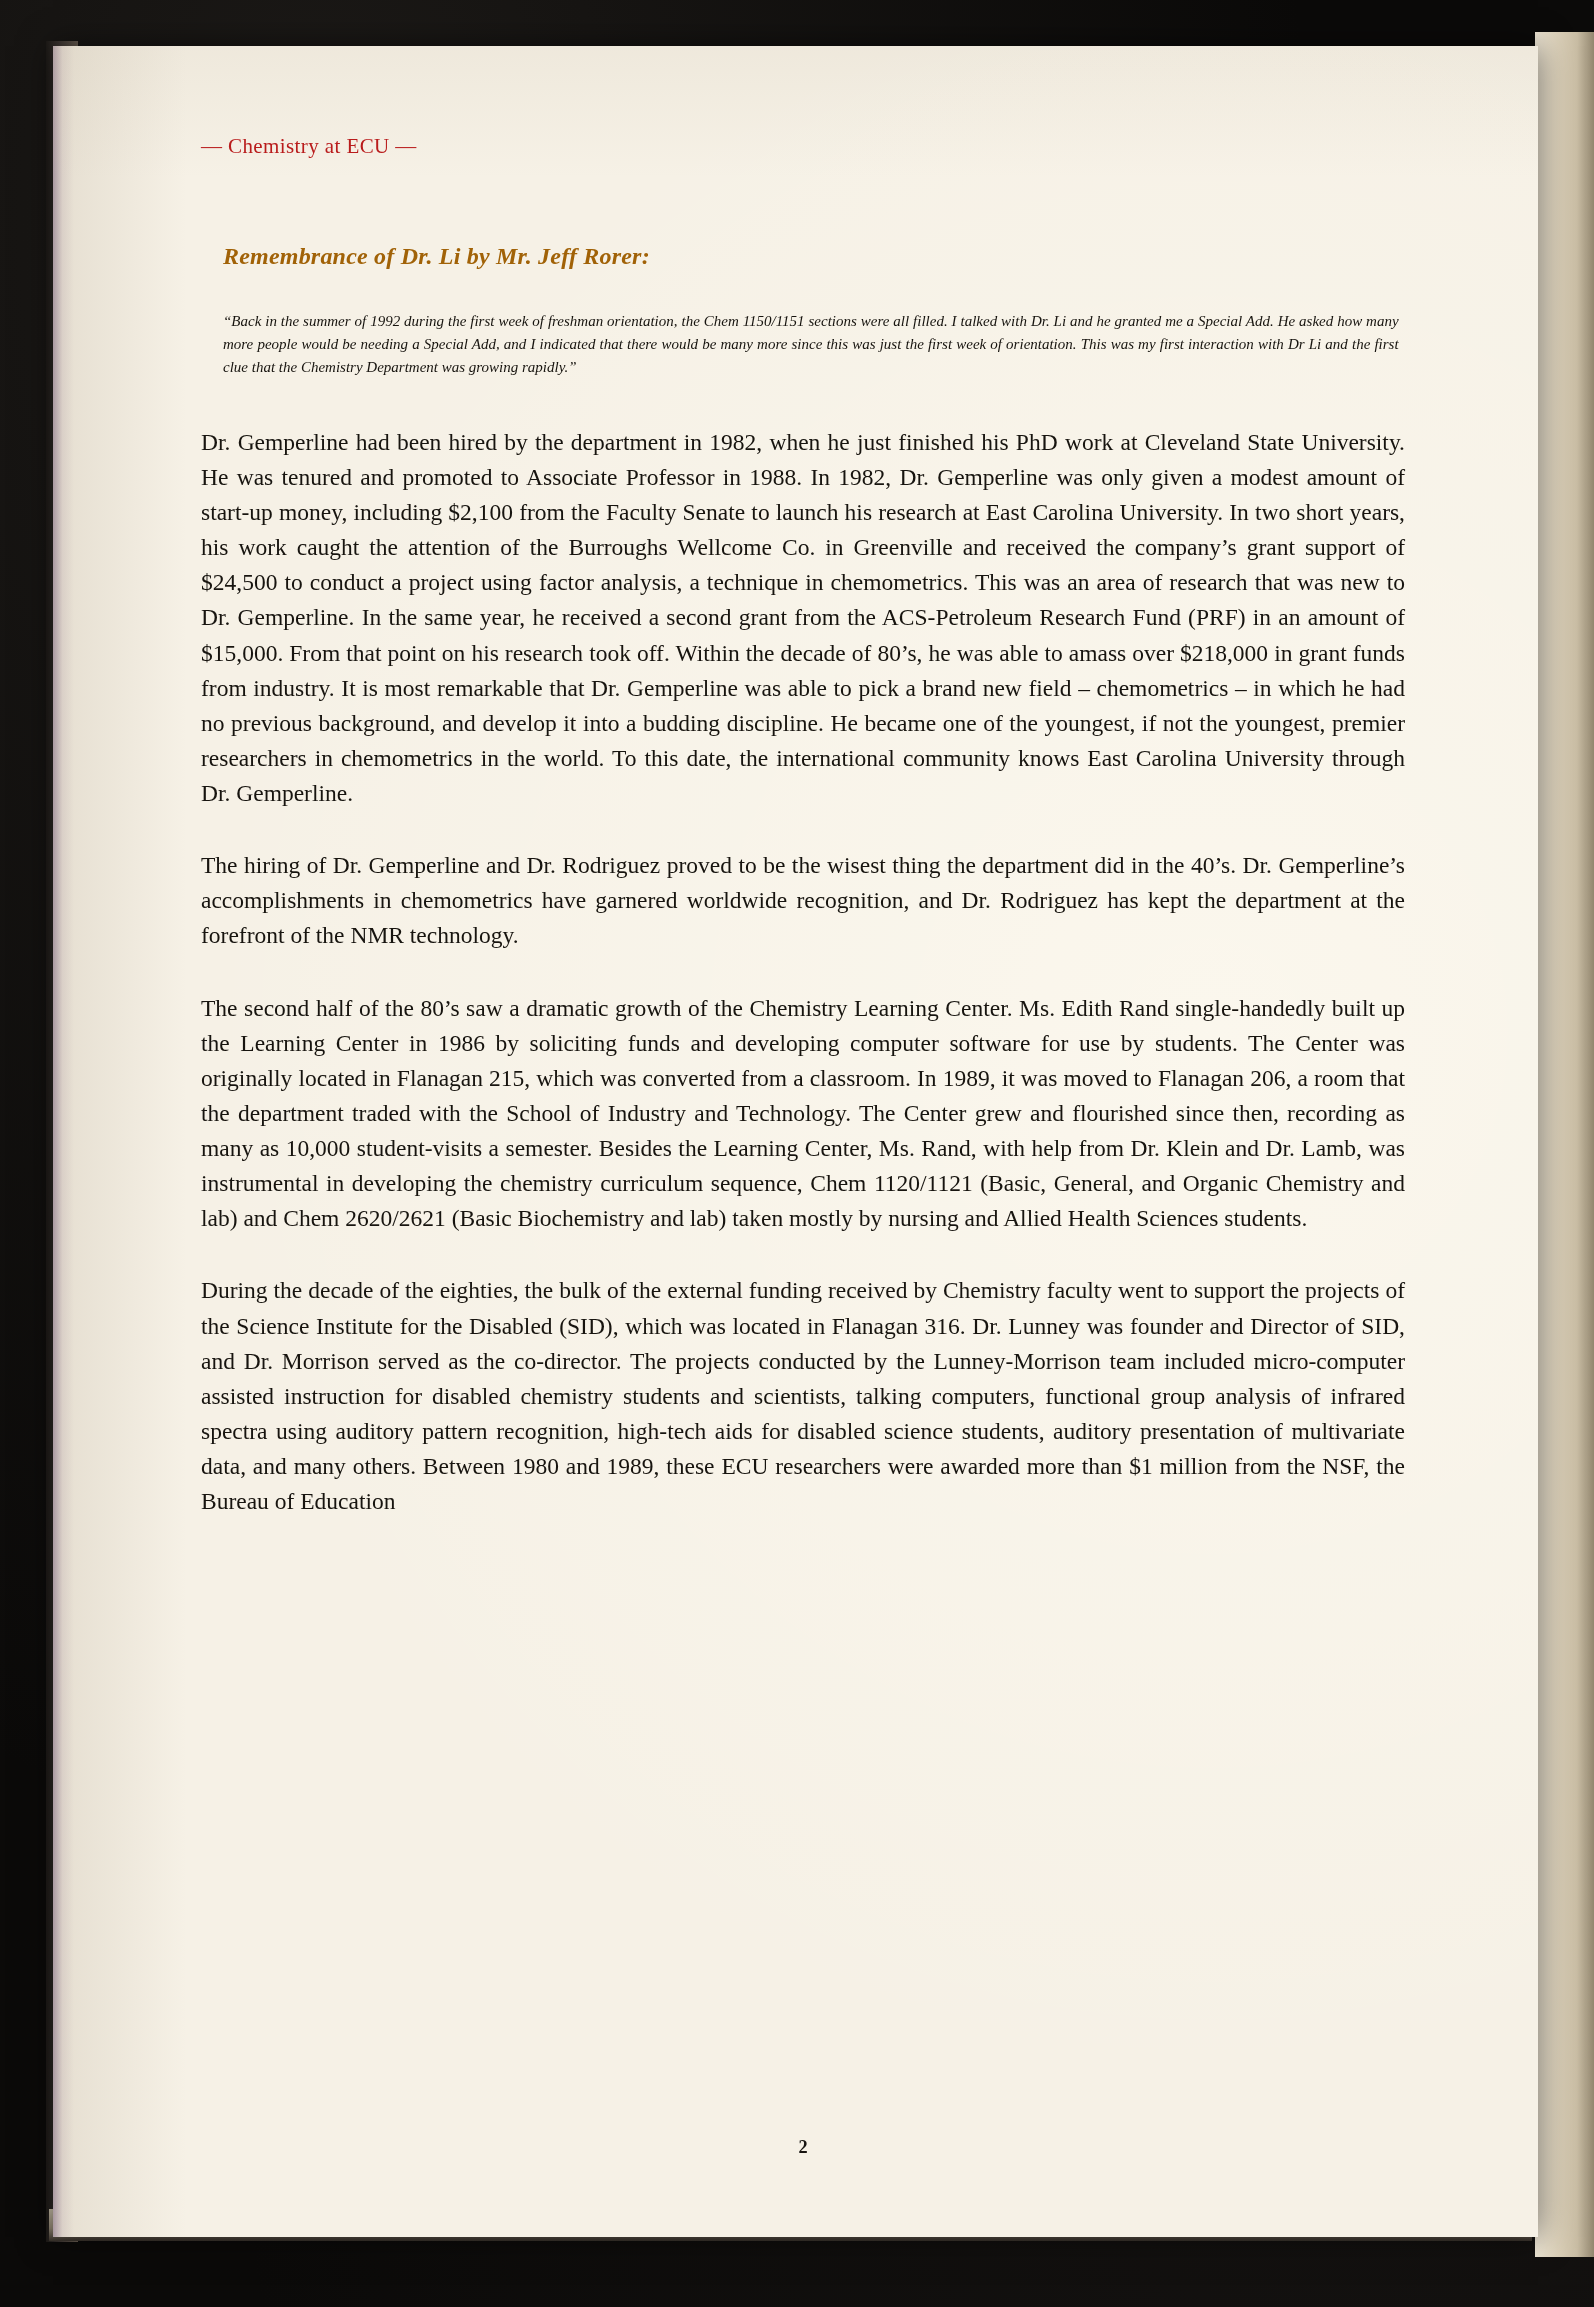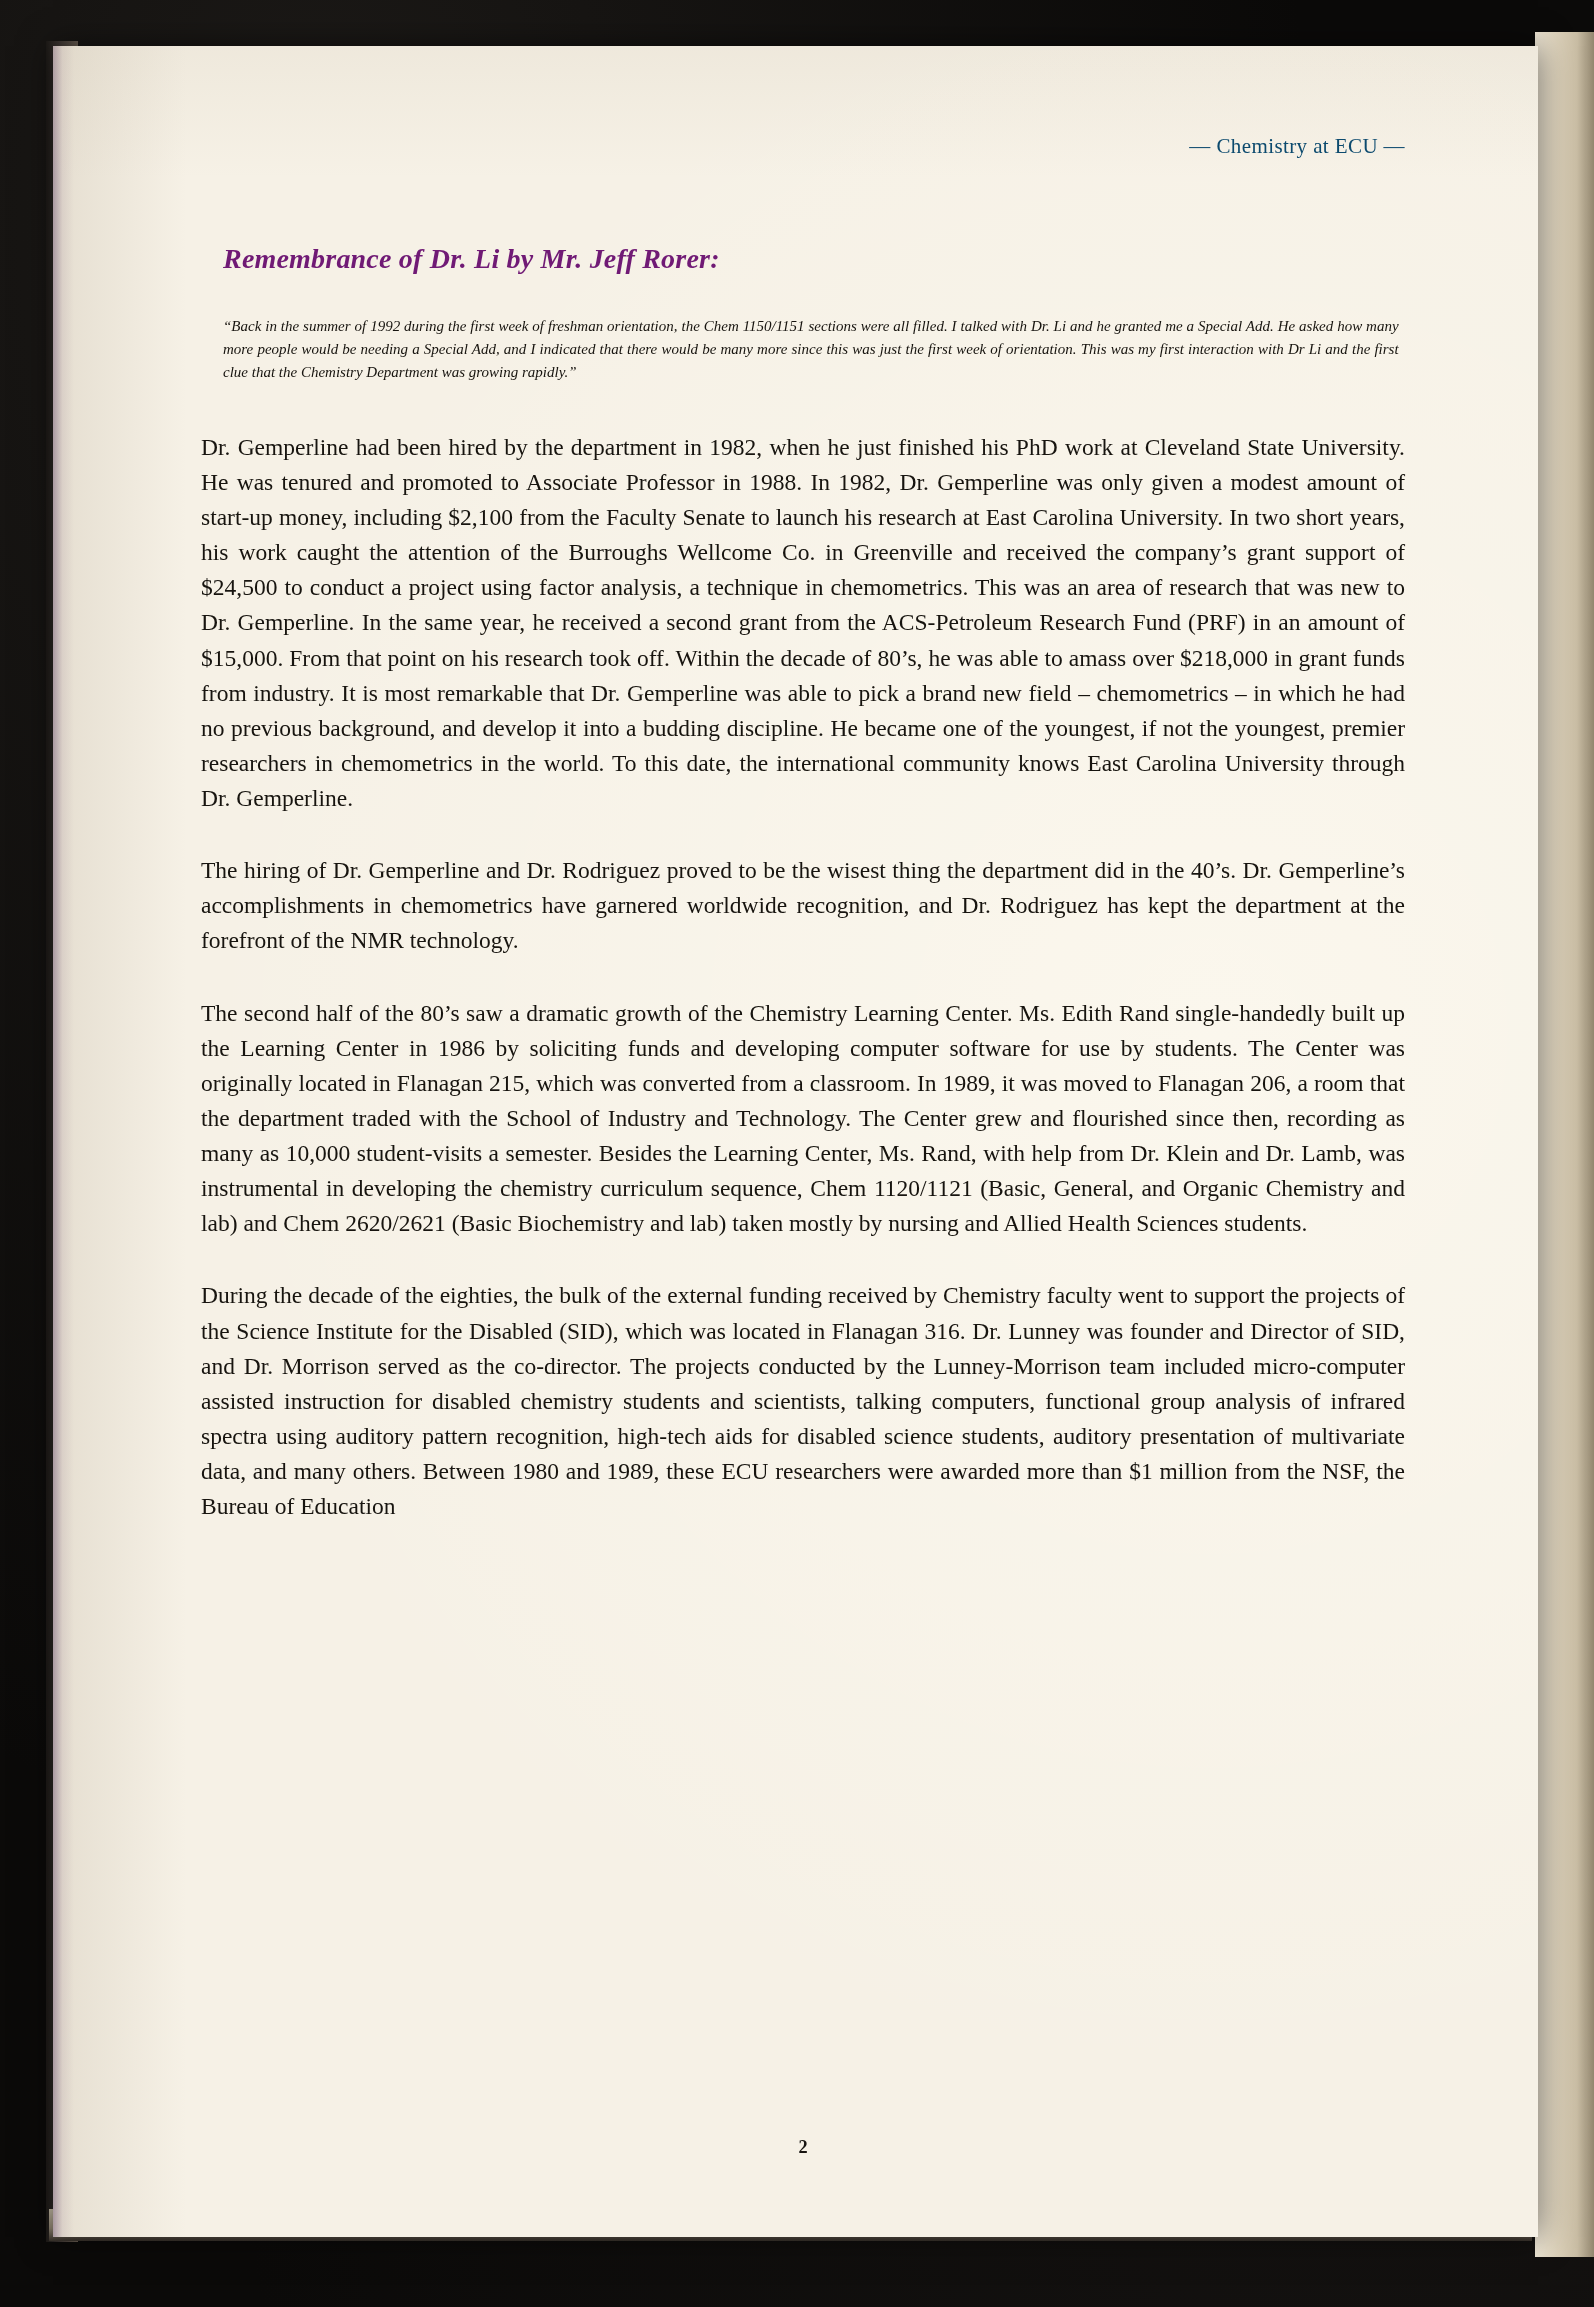--- a/index.html
+++ b/index.html
@@ -92,33 +92,33 @@
   .content {
     position: absolute;
     left: 148px;
     top: 0;
     width: 1204px;
     height: 2191px;
   }
 
   .running-head {
     margin-top: 88px;
-    text-align: right;
+    text-align: left;
     font-size: 21px;
     letter-spacing: 0.4px;
-    color: #0c4a6e;
+    color: #b91c1c;
   }
 
   .section-title {
     margin-top: 84px;
     margin-left: 22px;
-    font-size: 28px;
+    font-size: 24px;
     font-weight: bold;
     font-style: italic;
-    color: #701a75;
+    color: #a16207;
     letter-spacing: 0.2px;
   }
 
   .blockquote {
     margin-top: 40px;
     margin-left: 22px;
     margin-right: 6.4px;
     font-style: italic;
     font-size: 15px;
     line-height: 1.53;

